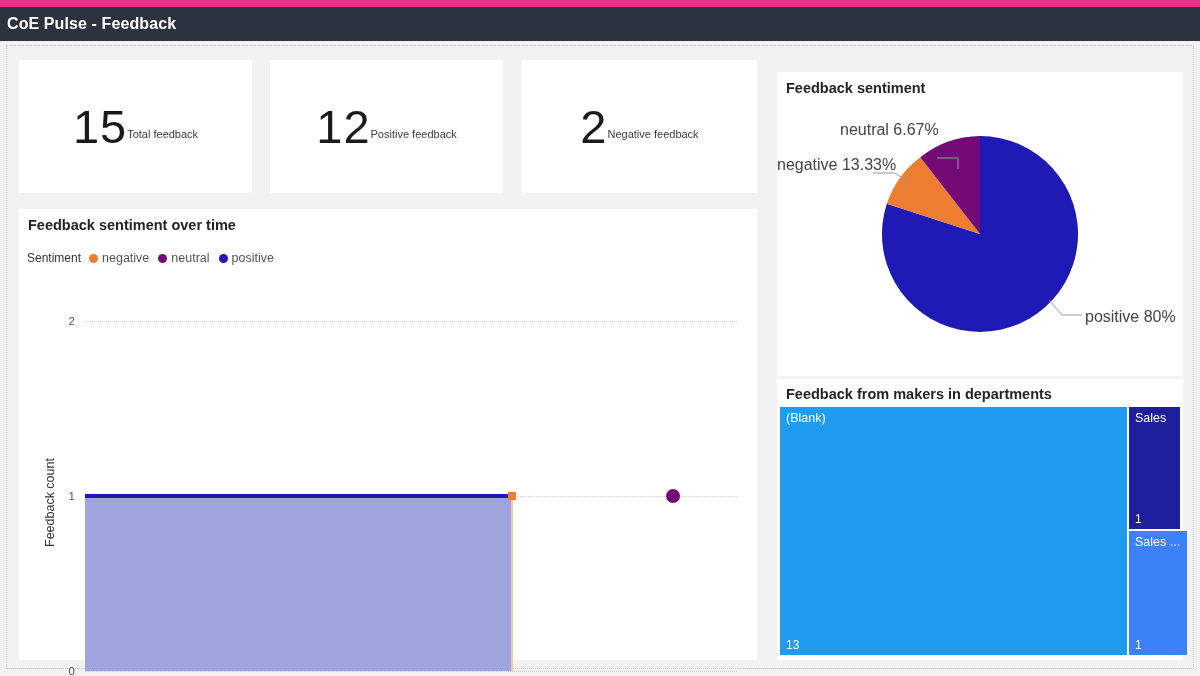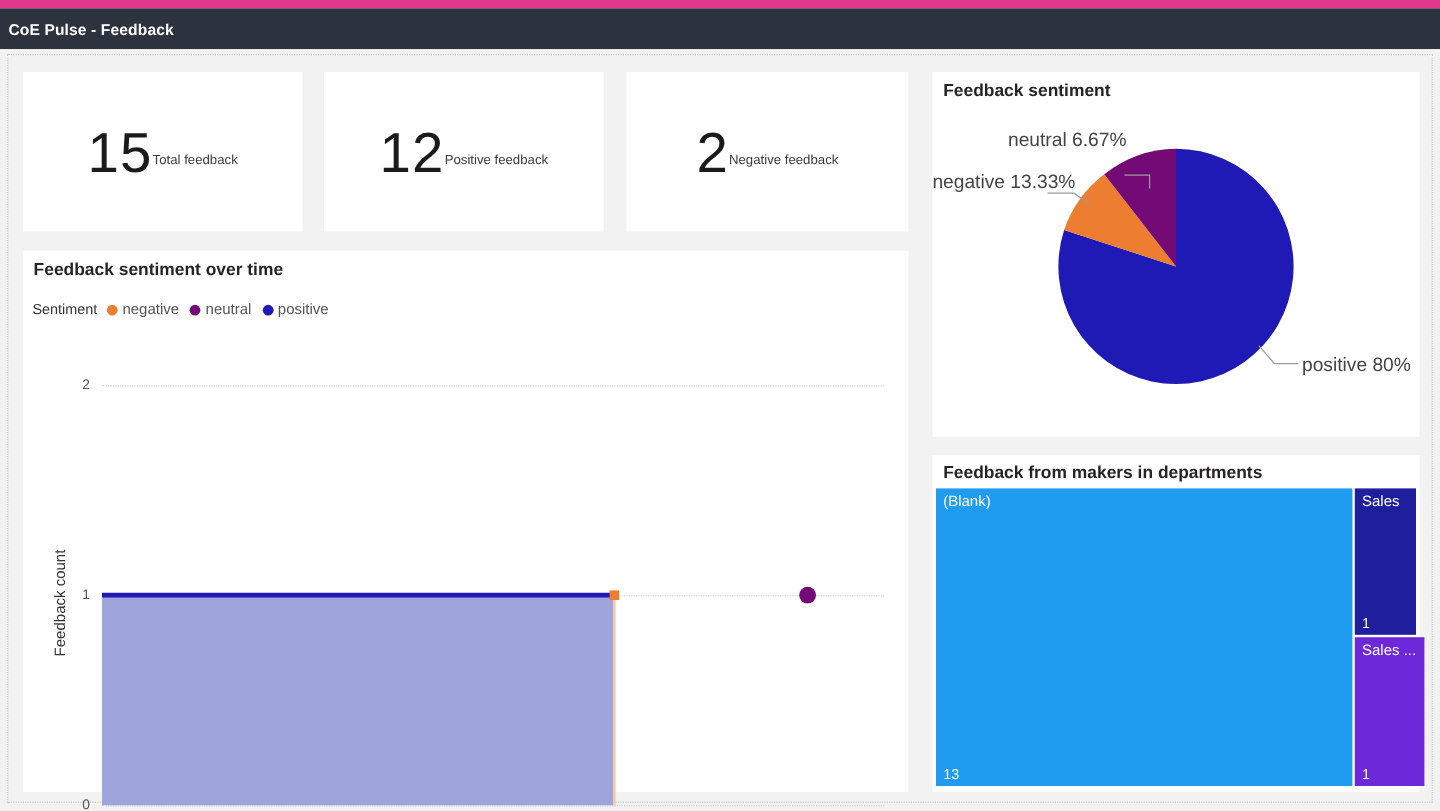--- a/index.html
+++ b/index.html
@@ -22,21 +22,21 @@
     background: #e0388f;
   }
   .titlebar {
     position: absolute; top: 7px; left: 0;
     width: 1200px; height: 34px;
     background: #2c323e;
     display: flex; align-items: center;
   }
   .titlebar .title {
     color: #ffffff;
-    font-size: 13px;
+    font-size: 16px;
     font-weight: bold;
     padding-left: 7px;
     letter-spacing: .1px;
   }
 
   
   .canvas {
     position: absolute;
     top: 41px; left: 0;
     width: 1200px; height: 635px;
@@ -196,21 +196,21 @@
         <line x1="0" y1="227" x2="426" y2="227" stroke="#1f19b5" stroke-width="4"></line>
 
         <line x1="427" y1="227" x2="427" y2="402" stroke="#f5c6a2" stroke-width="2"></line>
         <rect x="423" y="223" width="8" height="8" fill="#ed7d31"></rect>
 
         <circle cx="588" cy="227" r="7" fill="#730a76"></circle>
       </svg>
 
     </div>
 
-    <div class="card" style="left:777px; top:19px; width:406px; height:304px;">
+    <div class="card" style="left:777px; top:31px; width:406px; height:304px;">
 
       <div class="panel-title" style="left:9px; top:8px;">Feedback sentiment</div>
 
       <svg style="position:absolute; left:0; top:0; width:406px; height:304px;" viewBox="0 0 406 304">
 
         <path d="M203,162 L203,64 A98,98 0 1,1 109.8,131.7 Z" fill="#1f19b5"></path>
 
         <path d="M203,162 L109.8,131.7 A98,98 0 0,1 143.2,85.3 Z" fill="#ed7d31"></path>
 
         <path d="M203,162 L143.2,85.3 A98,98 0 0,1 203,64 Z" fill="#730a76"></path>
@@ -232,20 +232,20 @@
       <div class="tm-cell" style="left:3px; top:28px; width:347px; height:248px; background:#1f9cf0;">
         <div class="tm-label">(Blank)</div>
         <div class="tm-value">13</div>
       </div>
 
       <div class="tm-cell" style="left:352px; top:28px; width:51px; height:122px; background:#1f1f9e;">
         <div class="tm-label">Sales</div>
         <div class="tm-value">1</div>
       </div>
 
-      <div class="tm-cell" style="left:352px; top:152px; width:58px; height:124px; background:#6d28d9;">
+      <div class="tm-cell" style="left:352px; top:152px; width:58px; height:124px; background:#3b82f6;">
         <div class="tm-label">Sales ...</div>
         <div class="tm-value">1</div>
       </div>
     </div>
 
   </div>
 </div>
 
 </body></html>

